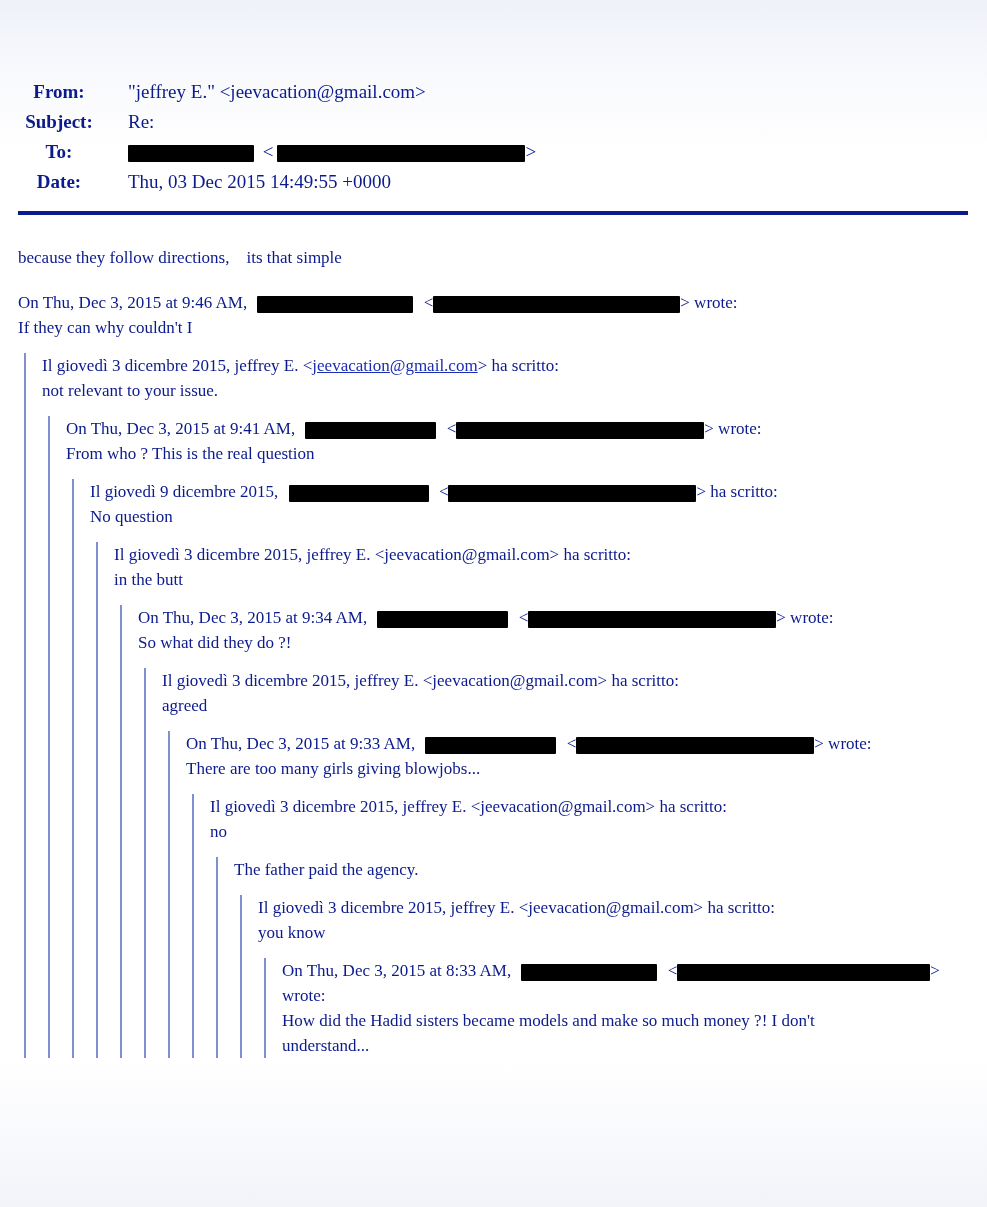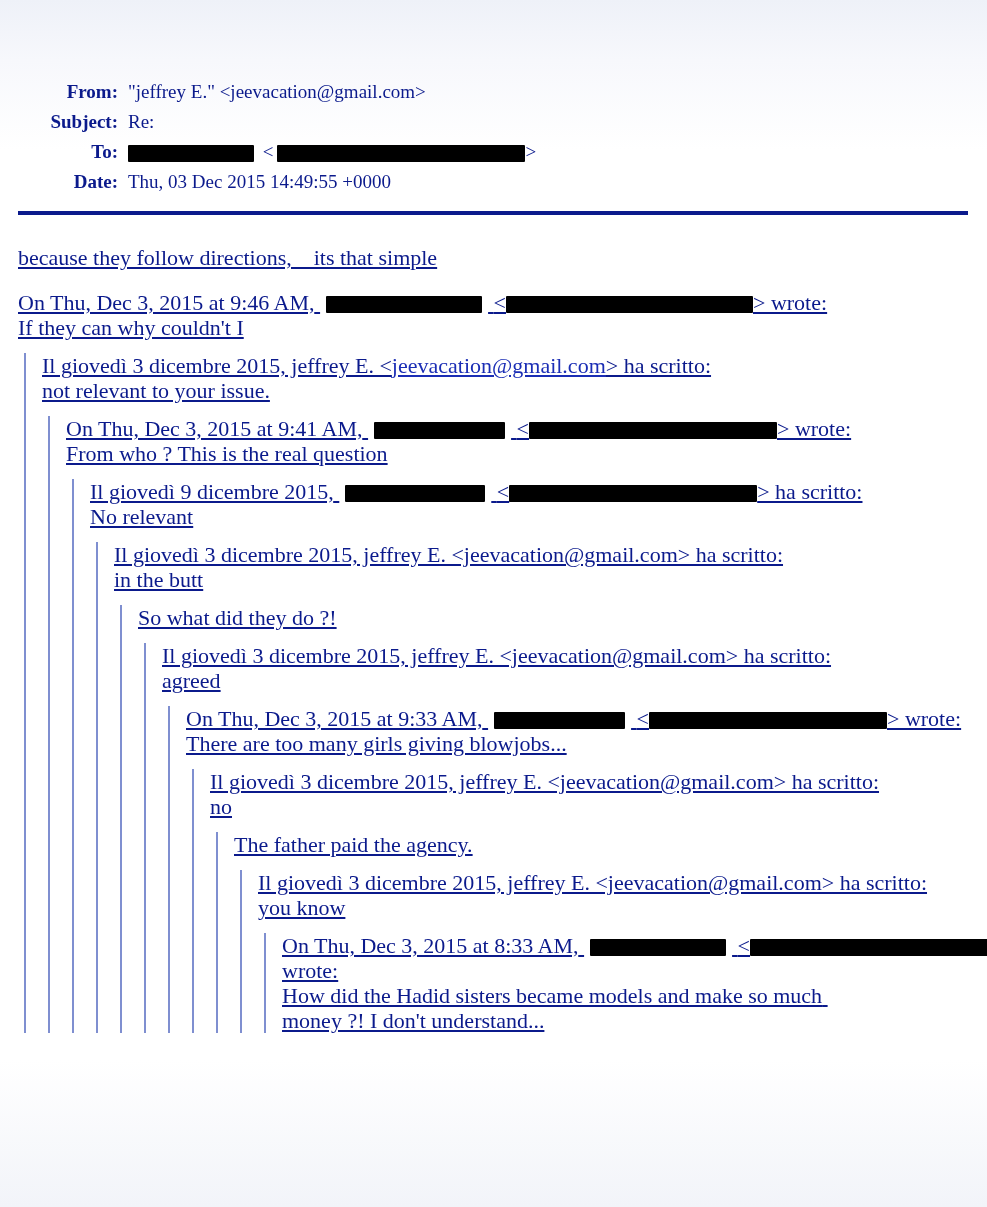--- a/index.html
+++ b/index.html
@@ -30,21 +30,21 @@
   }
   .hdr-row {
     display: flex;
     align-items: baseline;
     margin-bottom: 6px;
     font-size: 19px;
     line-height: 24px;
   }
   .hdr-label {
     width: 118px;
-    text-align: right;
+    text-align: center;
     padding-right: 10px;
     font-weight: bold;
     color: #0b1a8c;
     flex: 0 0 auto;
   }
   .hdr-value {
     color: #0b1a8c;
     white-space: nowrap;
   }
   .redact {
@@ -61,23 +61,22 @@
     width: 950px;
     height: 4px;
     background: #0b1a8c;
   }
   
   .body {
     position: absolute;
     top: 245px;
     left: 18px;
     width: 955px;
-    font-size: 22px;
+    font-size: 17px;
     line-height: 25px;
-    text-decoration: underline;
   }
   .intro {
     margin-bottom: 20px;
     white-space: pre;
   }
   .quote {
     position: relative;
   }
   .quote > .qhead {
     white-space: nowrap;
@@ -166,29 +165,34 @@
           </div>
           <div class="qtext">From who ? This is the real question</div>
           <div class="gap"></div>
 
           <div class="quote nest">
             <div class="qhead">
               <span>Il giovedì 9 dicembre 2015,</span>
               <span class="redact" style="width:140px;margin:0 6px;"></span>
               <span>&lt;</span><span class="redact" style="width:248px;"></span><span>&gt; ha scritto:</span>
             </div>
-            <div class="qtext">No relevant</div>
+            <div class="qtext">No question</div>
             <div class="gap"></div>
 
             <div class="quote nest">
               <div class="qhead">Il giovedì 3 dicembre 2015, jeffrey E. &lt;jeevacation@gmail.com&gt; ha scritto:</div>
               <div class="qtext">in the butt</div>
               <div class="gap"></div>
 
               <div class="quote nest">
+                <div class="qhead">
+                  <span>On Thu, Dec 3, 2015 at 9:34 AM,</span>
+                  <span class="redact" style="width:131px;margin:0 6px;"></span>
+                  <span>&lt;</span><span class="redact" style="width:248px;"></span><span>&gt; wrote:</span>
+                </div>
                 <div class="qtext">So what did they do ?!</div>
                 <div class="gap"></div>
 
                 <div class="quote nest">
                   <div class="qhead">Il giovedì 3 dicembre 2015, jeffrey E. &lt;jeevacation@gmail.com&gt; ha scritto:</div>
                   <div class="qtext">agreed</div>
                   <div class="gap"></div>
 
                   <div class="quote nest">
                     <div class="qhead">

